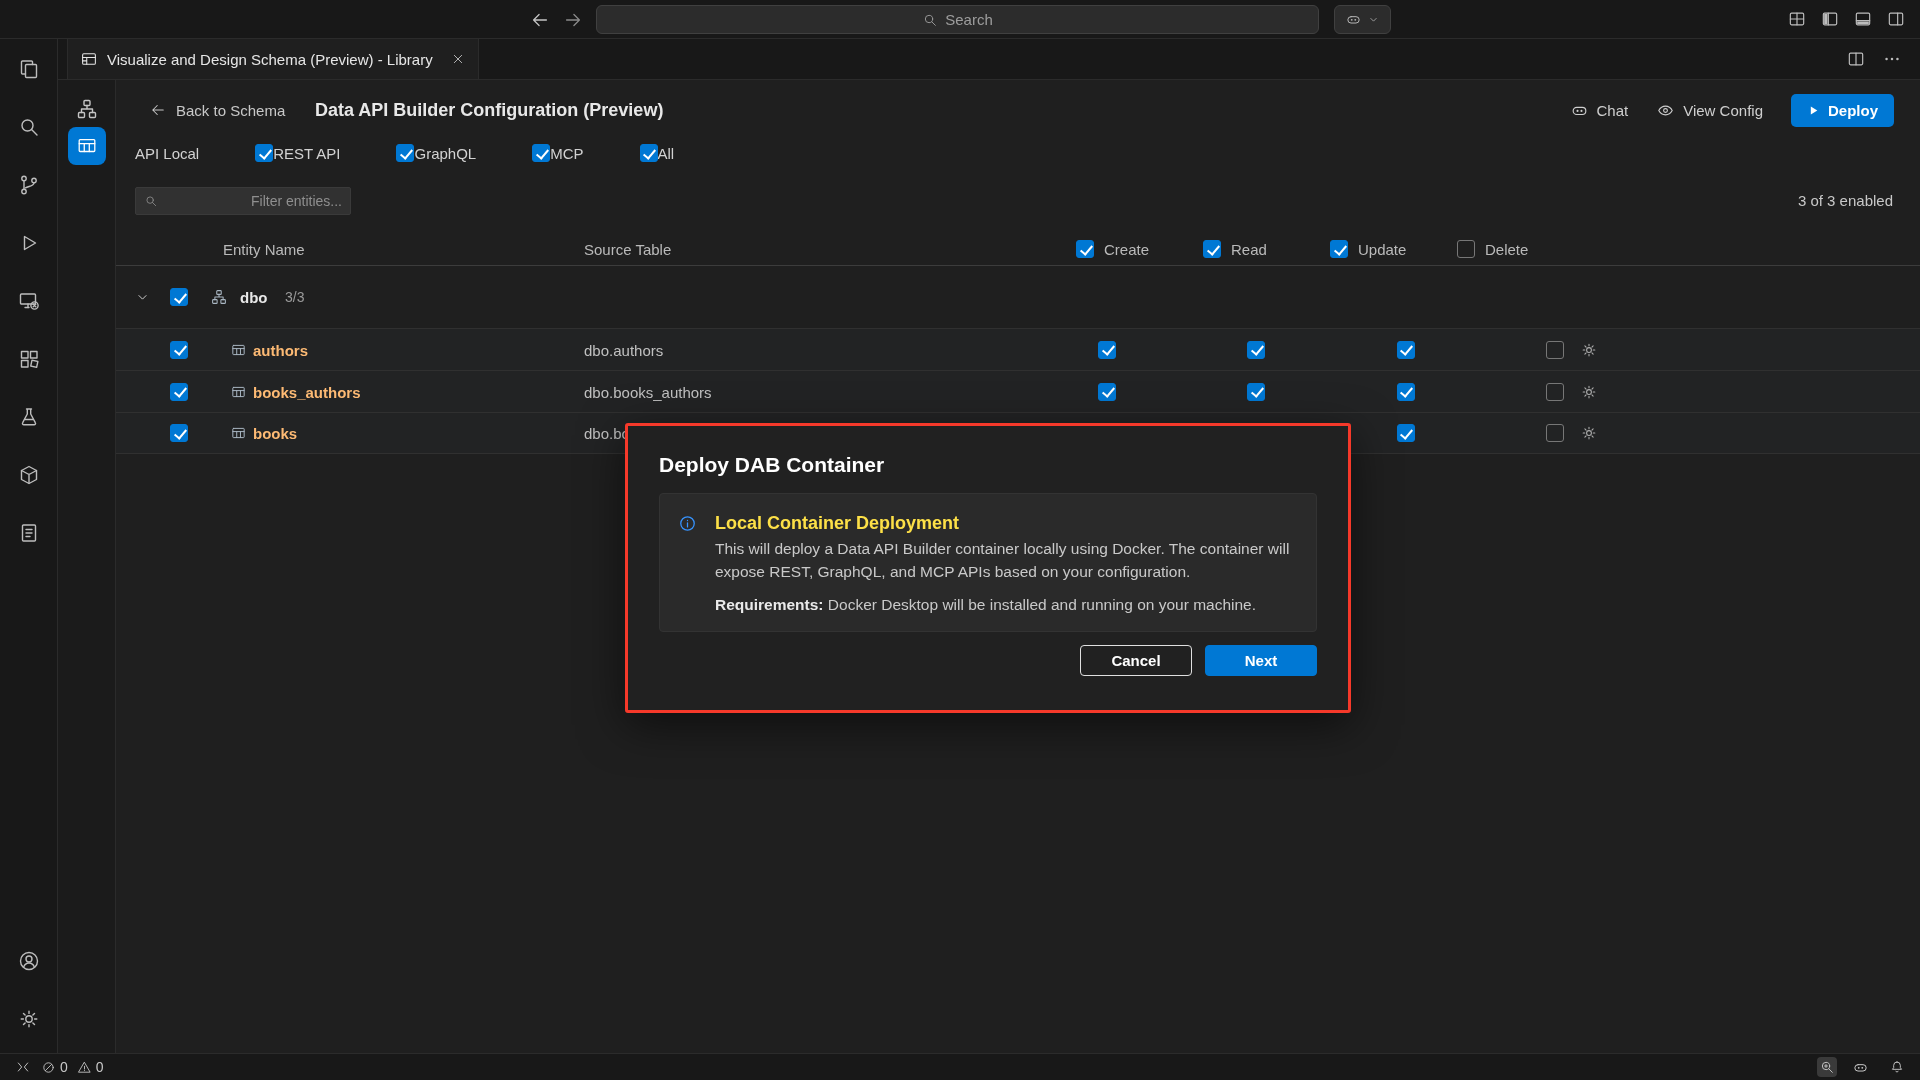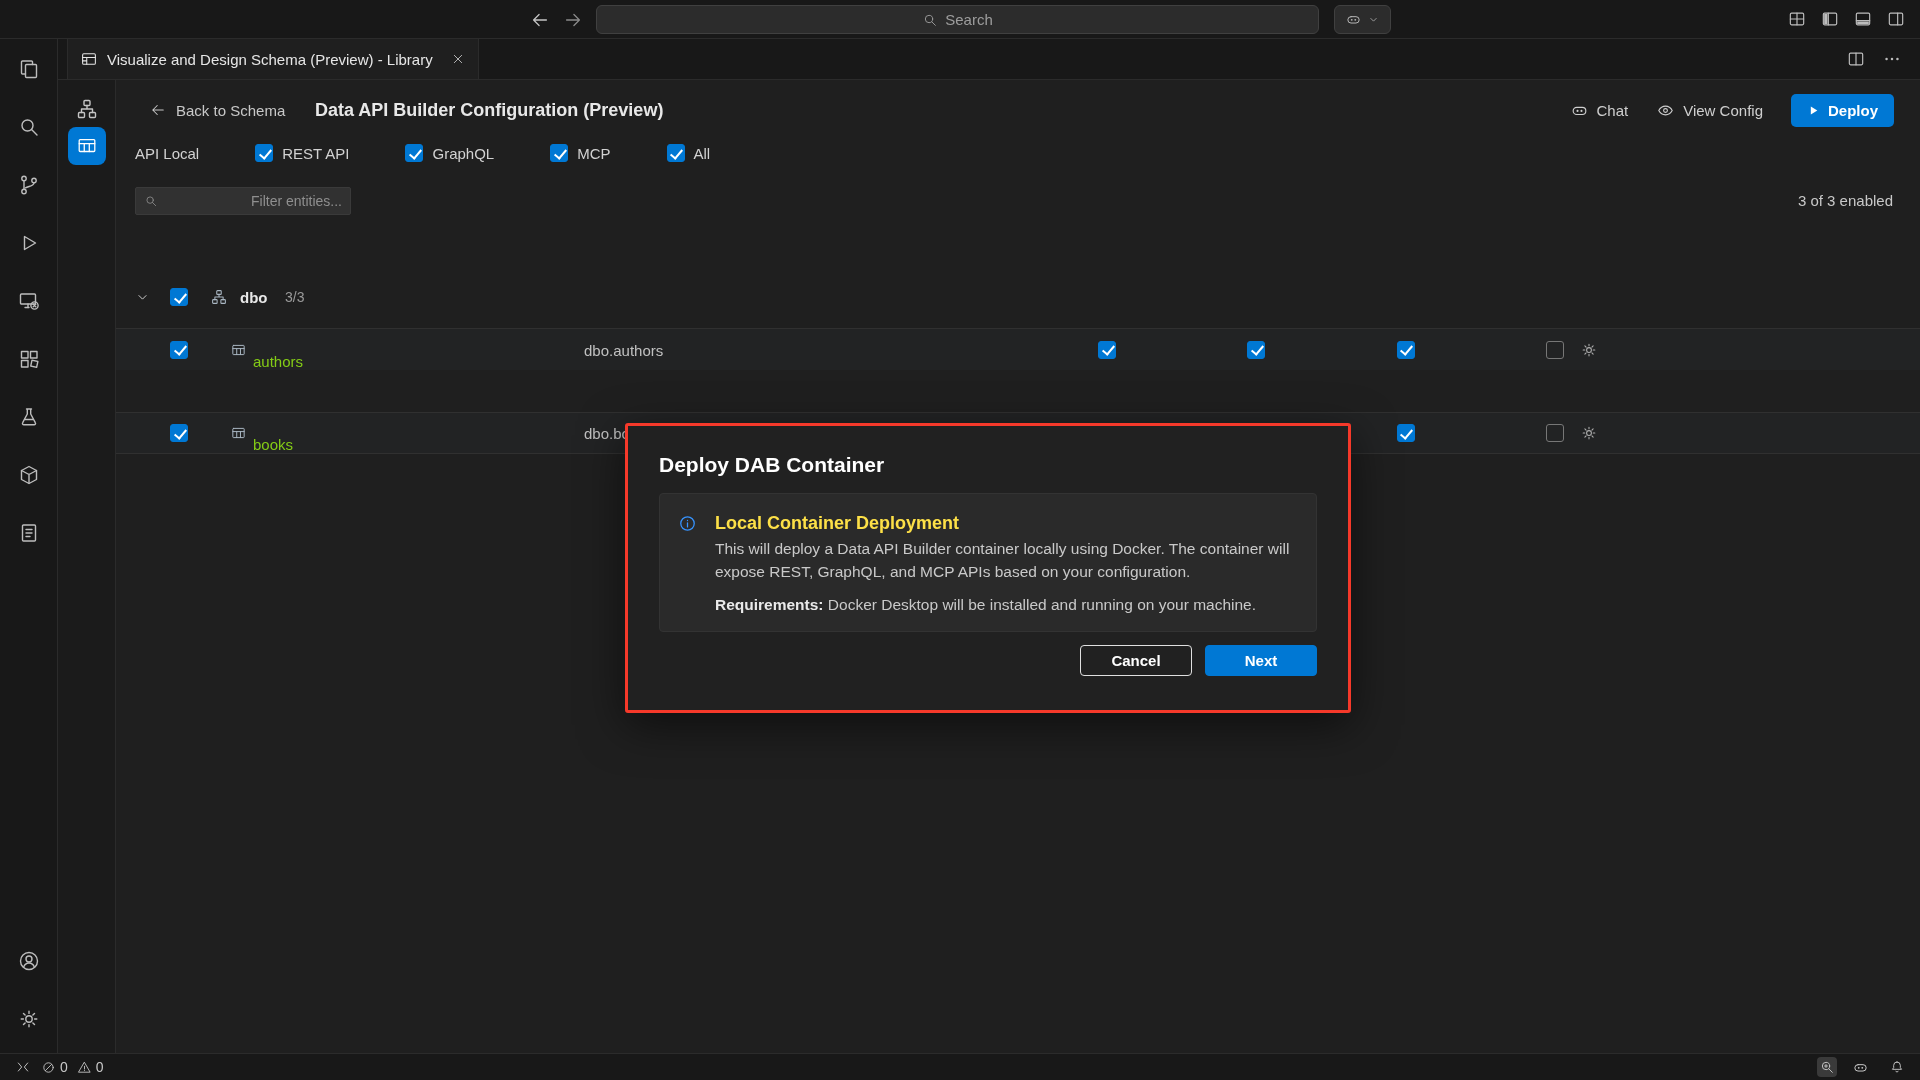--- a/index.html
+++ b/index.html
@@ -51,39 +51,39 @@
 
   .page-toolbar { position:absolute; top:10px; left:0; right:0; height:40px; }
   .back-btn { position:absolute; left:33px; top:0; height:40px; display:flex; align-items:center; gap:9px; color:#c8c8c8; font-size:15px; cursor:pointer; }
   .page-title { position:absolute; left:199px; top:0; height:40px; display:flex; align-items:center; font-size:18px; font-weight:700; color:#e8e8e8; }
   .toolbar-right { position:absolute; right:26px; top:0; height:40px; display:flex; align-items:center; gap:28px;justify-content:center; }
   .tool-link { display:flex; align-items:center; gap:8px; color:#cfcfcf; font-size:15px; cursor:pointer; }
   .deploy-btn { height:33px; background:#0078d4; color:#ffffff; border:none; border-radius:5px; padding:14px 16px;
     display:flex; align-items:center; gap:8px; font-size:15px; font-weight:600; font-family:inherit; cursor:pointer; }
 
   .api-row { position:absolute; top:64px; left:19px; display:flex; align-items:center; gap:24px; font-size:15px; color:#d2d2d2; }
-  .api-opt { display:flex; align-items:center; gap:9px; cursor:pointer;padding-left:32px; }
+  .api-opt { display:flex; align-items:center; cursor:pointer;padding-left:32px; }
 
   .filter-input { position:absolute; top:107px; left:19px; width:216px; height:28px; background:#313131; border:1px solid #3a3a3a; border-radius:2px;
     display:flex; align-items:center; gap:7px; padding:0 8px; color:#8f8f8f; }
   .filter-input input { background:transparent; border:none; outline:none; color:#bdbdbd; font-size:14px; font-family:inherit; width:100%;text-align:right; }
   .filter-input input::placeholder { color:#8f8f8f; }
   .enabled-count { position:absolute; top:112px; right:27px; font-size:15px; color:#c8c8c8; }
 
   
   .thead { position:absolute; top:153px; left:0; right:0; height:33px; border-bottom:1px solid #3c3c3c; font-size:15px; color:#bababa; }
   .cell { position:absolute; top:50%; transform:translateY(-50%); white-space:nowrap; }
   .hdr-check { display:flex; align-items:center; gap:10px; }
 
   .group-row { position:absolute; top:197px; left:0; right:0; height:40px; font-size:15px; }
   .trow { position:absolute; left:0; right:0; height:42px; background:#222324; border-top:1px solid #303030; font-size:15px; }
   .trow.last { border-bottom:1px solid #303030; }
   .row1 { top:248px; } .row2 { top:290px; } .row3 { top:332px; }
 
-  .entity-name { font-weight:400; color:#84cc16;margin-top:11px; }
+  .entity-name { font-weight:700; color:#fdba74; }
   .source-name { color:#c0c0c0; }
   .group-name { font-weight:700; color:#e8e8e8; }
   .group-count { color:#9a9a9a; font-size:14px; }
   .gear-cell { color:#b0b0b0; cursor:pointer; }
   .tbl-icon { color:#a9b6c2; }
 
   
   .checkbox { position:relative; width:18px; height:18px; border:1px solid #777777; border-radius:3px; background:transparent; cursor:pointer; display:inline-block; flex:none; }
   .checkbox.checked { background:#0078d4; border-color:#0078d4; }
   .checkbox.checked::after { content:""; position:absolute; left:5.5px; top:1.5px; width:5px; height:10px;
@@ -378,20 +378,40 @@
     <span>
       <svg class="ic" width="14" height="14" viewBox="0 0 24 24">
           <circle cx="10.5" cy="10.5" r="5.5"></circle>
           <path d="M14.8 14.8L20 20"></path>
         </svg>
     </span>
     <input type="text" placeholder="Filter entities..." style="">
   </div>
   <span class="enabled-count">3 of 3 enabled</span>
 
+  <div class="thead">
+    <span class="cell col-hentity">Entity Name</span>
+    <span class="cell col-source">Source Table</span>
+    <span class="cell col-create hdr-check">
+      <span class="checkbox checked"></span>
+      <span>Create</span>
+    </span>
+    <span class="cell col-read hdr-check">
+      <span class="checkbox checked"></span>
+      <span>Read</span>
+    </span>
+    <span class="cell col-update hdr-check">
+      <span class="checkbox checked"></span>
+      <span>Update</span>
+    </span>
+    <span class="cell col-delete hdr-check">
+      <span class="checkbox"></span>
+      <span>Delete</span>
+    </span>
+  </div>
 
   <div class="group-row">
     <span class="cell col-chevron">
       <svg class="ic" width="17" height="17" viewBox="0 0 24 24">
           <path d="M7 10l5 5 5-5"></path>
         </svg>
     </span>
     <span class="cell col-check checkbox checked"></span>
     <span class="cell col-gicon tbl-icon">
       <svg class="ic" width="18" height="18" viewBox="0 0 24 24">
@@ -420,20 +440,41 @@
     <span class="cell col-update checkbox checked"></span>
     <span class="cell col-delete checkbox"></span>
     <span class="cell col-gear gear-cell">
       <svg class="ic" width="18" height="18" viewBox="0 0 24 24">
           <circle cx="12" cy="12" r="3.2"></circle>
           <path d="M12 4.2v2.2M12 17.6v2.2M4.2 12h2.2M17.6 12h2.2M6.5 6.5l1.6 1.6M15.9 15.9l1.6 1.6M17.5 6.5l-1.6 1.6M8.1 15.9l-1.6 1.6"></path>
         </svg>
     </span>
   </div>
 
+  <div class="trow row2">
+    <span class="cell col-check checkbox checked"></span>
+    <span class="cell col-ricon tbl-icon">
+      <svg class="ic" width="17" height="17" viewBox="0 0 24 24">
+          <rect x="4" y="5.5" width="16" height="13" rx="1"></rect>
+          <path d="M4 10h16M9.5 10v8.5M14.8 10v8.5"></path>
+        </svg>
+    </span>
+    <span class="cell col-rname entity-name">books_authors</span>
+    <span class="cell col-source source-name">dbo.books_authors</span>
+    <span class="cell col-create checkbox checked"></span>
+    <span class="cell col-read checkbox checked"></span>
+    <span class="cell col-update checkbox checked"></span>
+    <span class="cell col-delete checkbox"></span>
+    <span class="cell col-gear gear-cell">
+      <svg class="ic" width="18" height="18" viewBox="0 0 24 24">
+          <circle cx="12" cy="12" r="3.2"></circle>
+          <path d="M12 4.2v2.2M12 17.6v2.2M4.2 12h2.2M17.6 12h2.2M6.5 6.5l1.6 1.6M15.9 15.9l1.6 1.6M17.5 6.5l-1.6 1.6M8.1 15.9l-1.6 1.6"></path>
+        </svg>
+    </span>
+  </div>
 
   <div class="trow row3 last">
     <span class="cell col-check checkbox checked"></span>
     <span class="cell col-ricon tbl-icon">
       <svg class="ic" width="17" height="17" viewBox="0 0 24 24">
           <rect x="4" y="5.5" width="16" height="13" rx="1"></rect>
           <path d="M4 10h16M9.5 10v8.5M14.8 10v8.5"></path>
         </svg>
     </span>
     <span class="cell col-rname entity-name">books</span>

